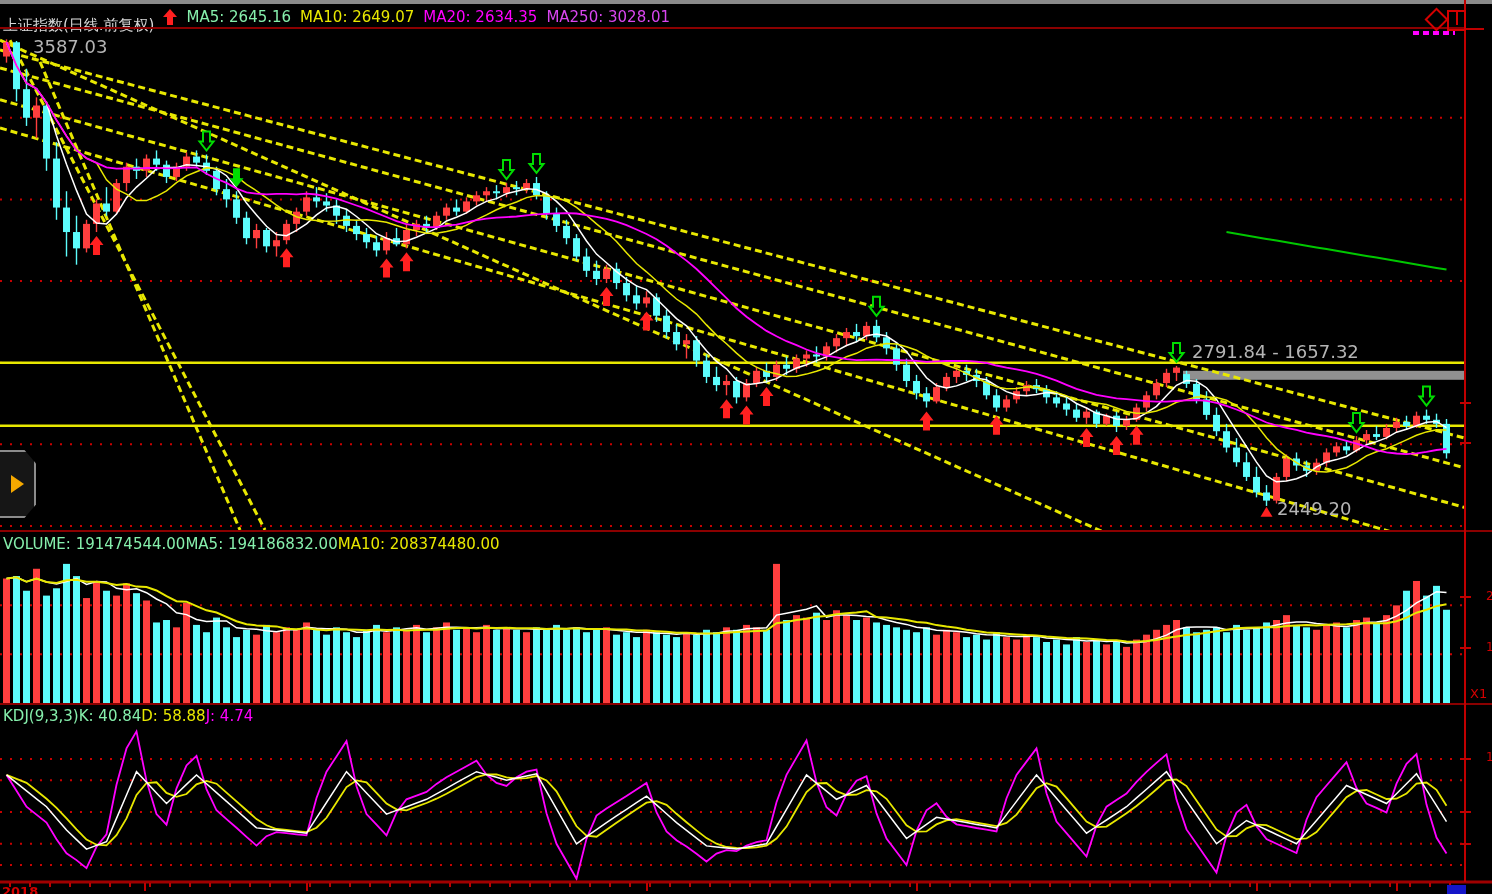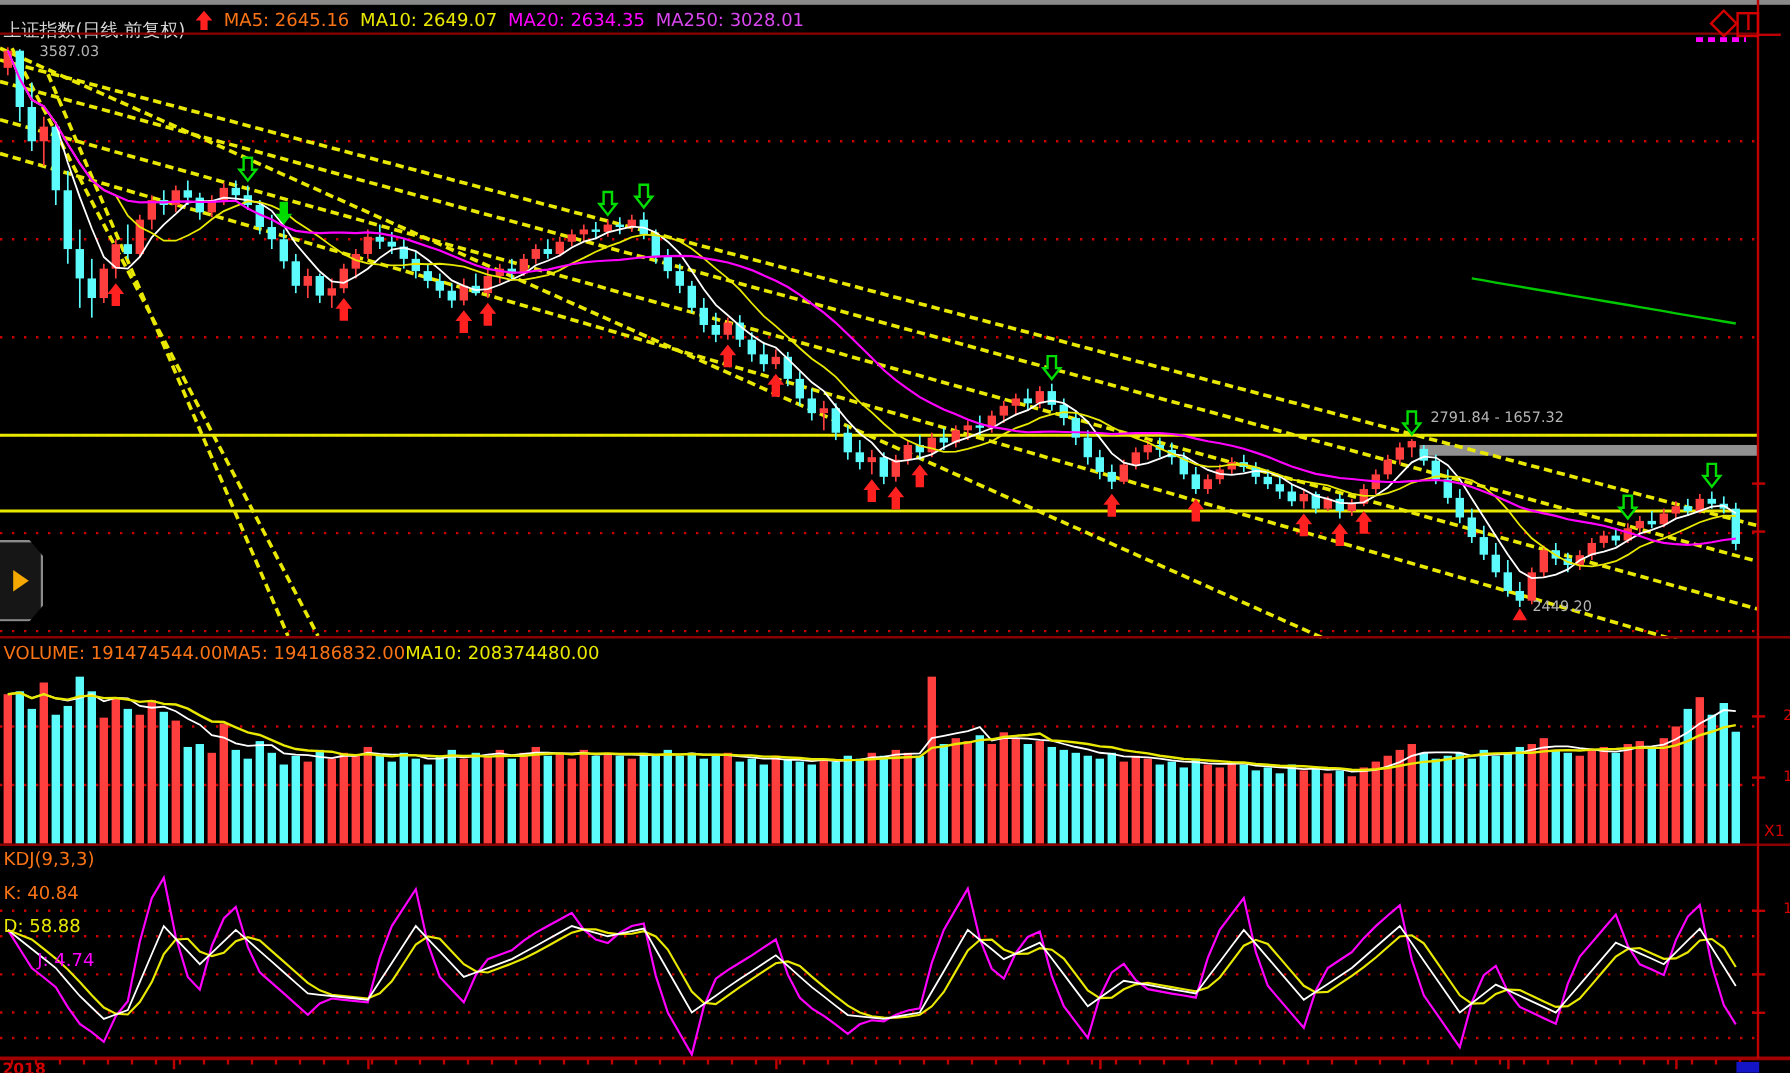--- a/index.html
+++ b/index.html
@@ -1,30 +1,30 @@
 <!DOCTYPE html>
 <html><head>
 <meta charset="utf-8">
 <style>
   html,body{margin:0;padding:0;background:#000;width:1492px;height:894px;overflow:hidden;}
   #app{position:relative;width:1492px;height:894px;background:#000;font-family:"DejaVu Sans",sans-serif;}
   .abs{position:absolute;}
   #toolbar-edge{left:0;top:0;width:1492px;height:4px;background:#8a8a8a;}
   #main-header{left:3px;top:7px;height:20px;display:flex;align-items:center;gap:9px;font-size:15px;white-space:nowrap;}
   .t-title{color:#d8d8d8;margin-top:16px;}
-  .t-white{color:#f97316;}
+  .t-white{color:#86efac;}
   .t-yellow{color:#e8e800;}
-  .t-magenta{color:#ff00ff;text-align:right;}
+  .t-magenta{color:#ff00ff;}
   .t-green{color:#d946ef;}
   .t-gray{color:#b4b4b4;}
   .t-red{color:#d40000;}
   #vol-header{left:3px;top:535px;font-size:15px;display:flex;white-space:nowrap;z-index:5;}
-  #kdj-header{left:3px;top:707px;font-size:15px;display:flex;gap:10px;white-space:nowrap;z-index:5;flex-direction:column;}
+  #kdj-header{left:3px;top:707px;font-size:15px;display:flex;gap:0;white-space:nowrap;z-index:5;}
   #chart-svg{left:0;top:0;z-index:1;}
-  .anno{font-size:12px;z-index:6;}
+  .anno{font-size:18px;z-index:6;}
   .axis-label{font-size:12px;color:#d40000;z-index:6;}
   #peak-label{left:33px;top:36px;}
   #gap-label{left:1192px;top:341px;}
   #low-label{left:1277px;top:498px;}
   #year-label{left:2px;top:884px;font-size:13px;font-weight:bold;}
   #x1-label{left:1470px;top:686px;font-size:13px;}
   #vol-axis-2{left:1486px;top:589px;}
   #vol-axis-1{left:1486px;top:640px;}
   #kdj-axis-100{left:1486px;top:750px;}
   #expand-tab{left:0;top:450px;width:34px;height:64px;background:#161616;border:2px solid #8c8c8c;border-left:none;

